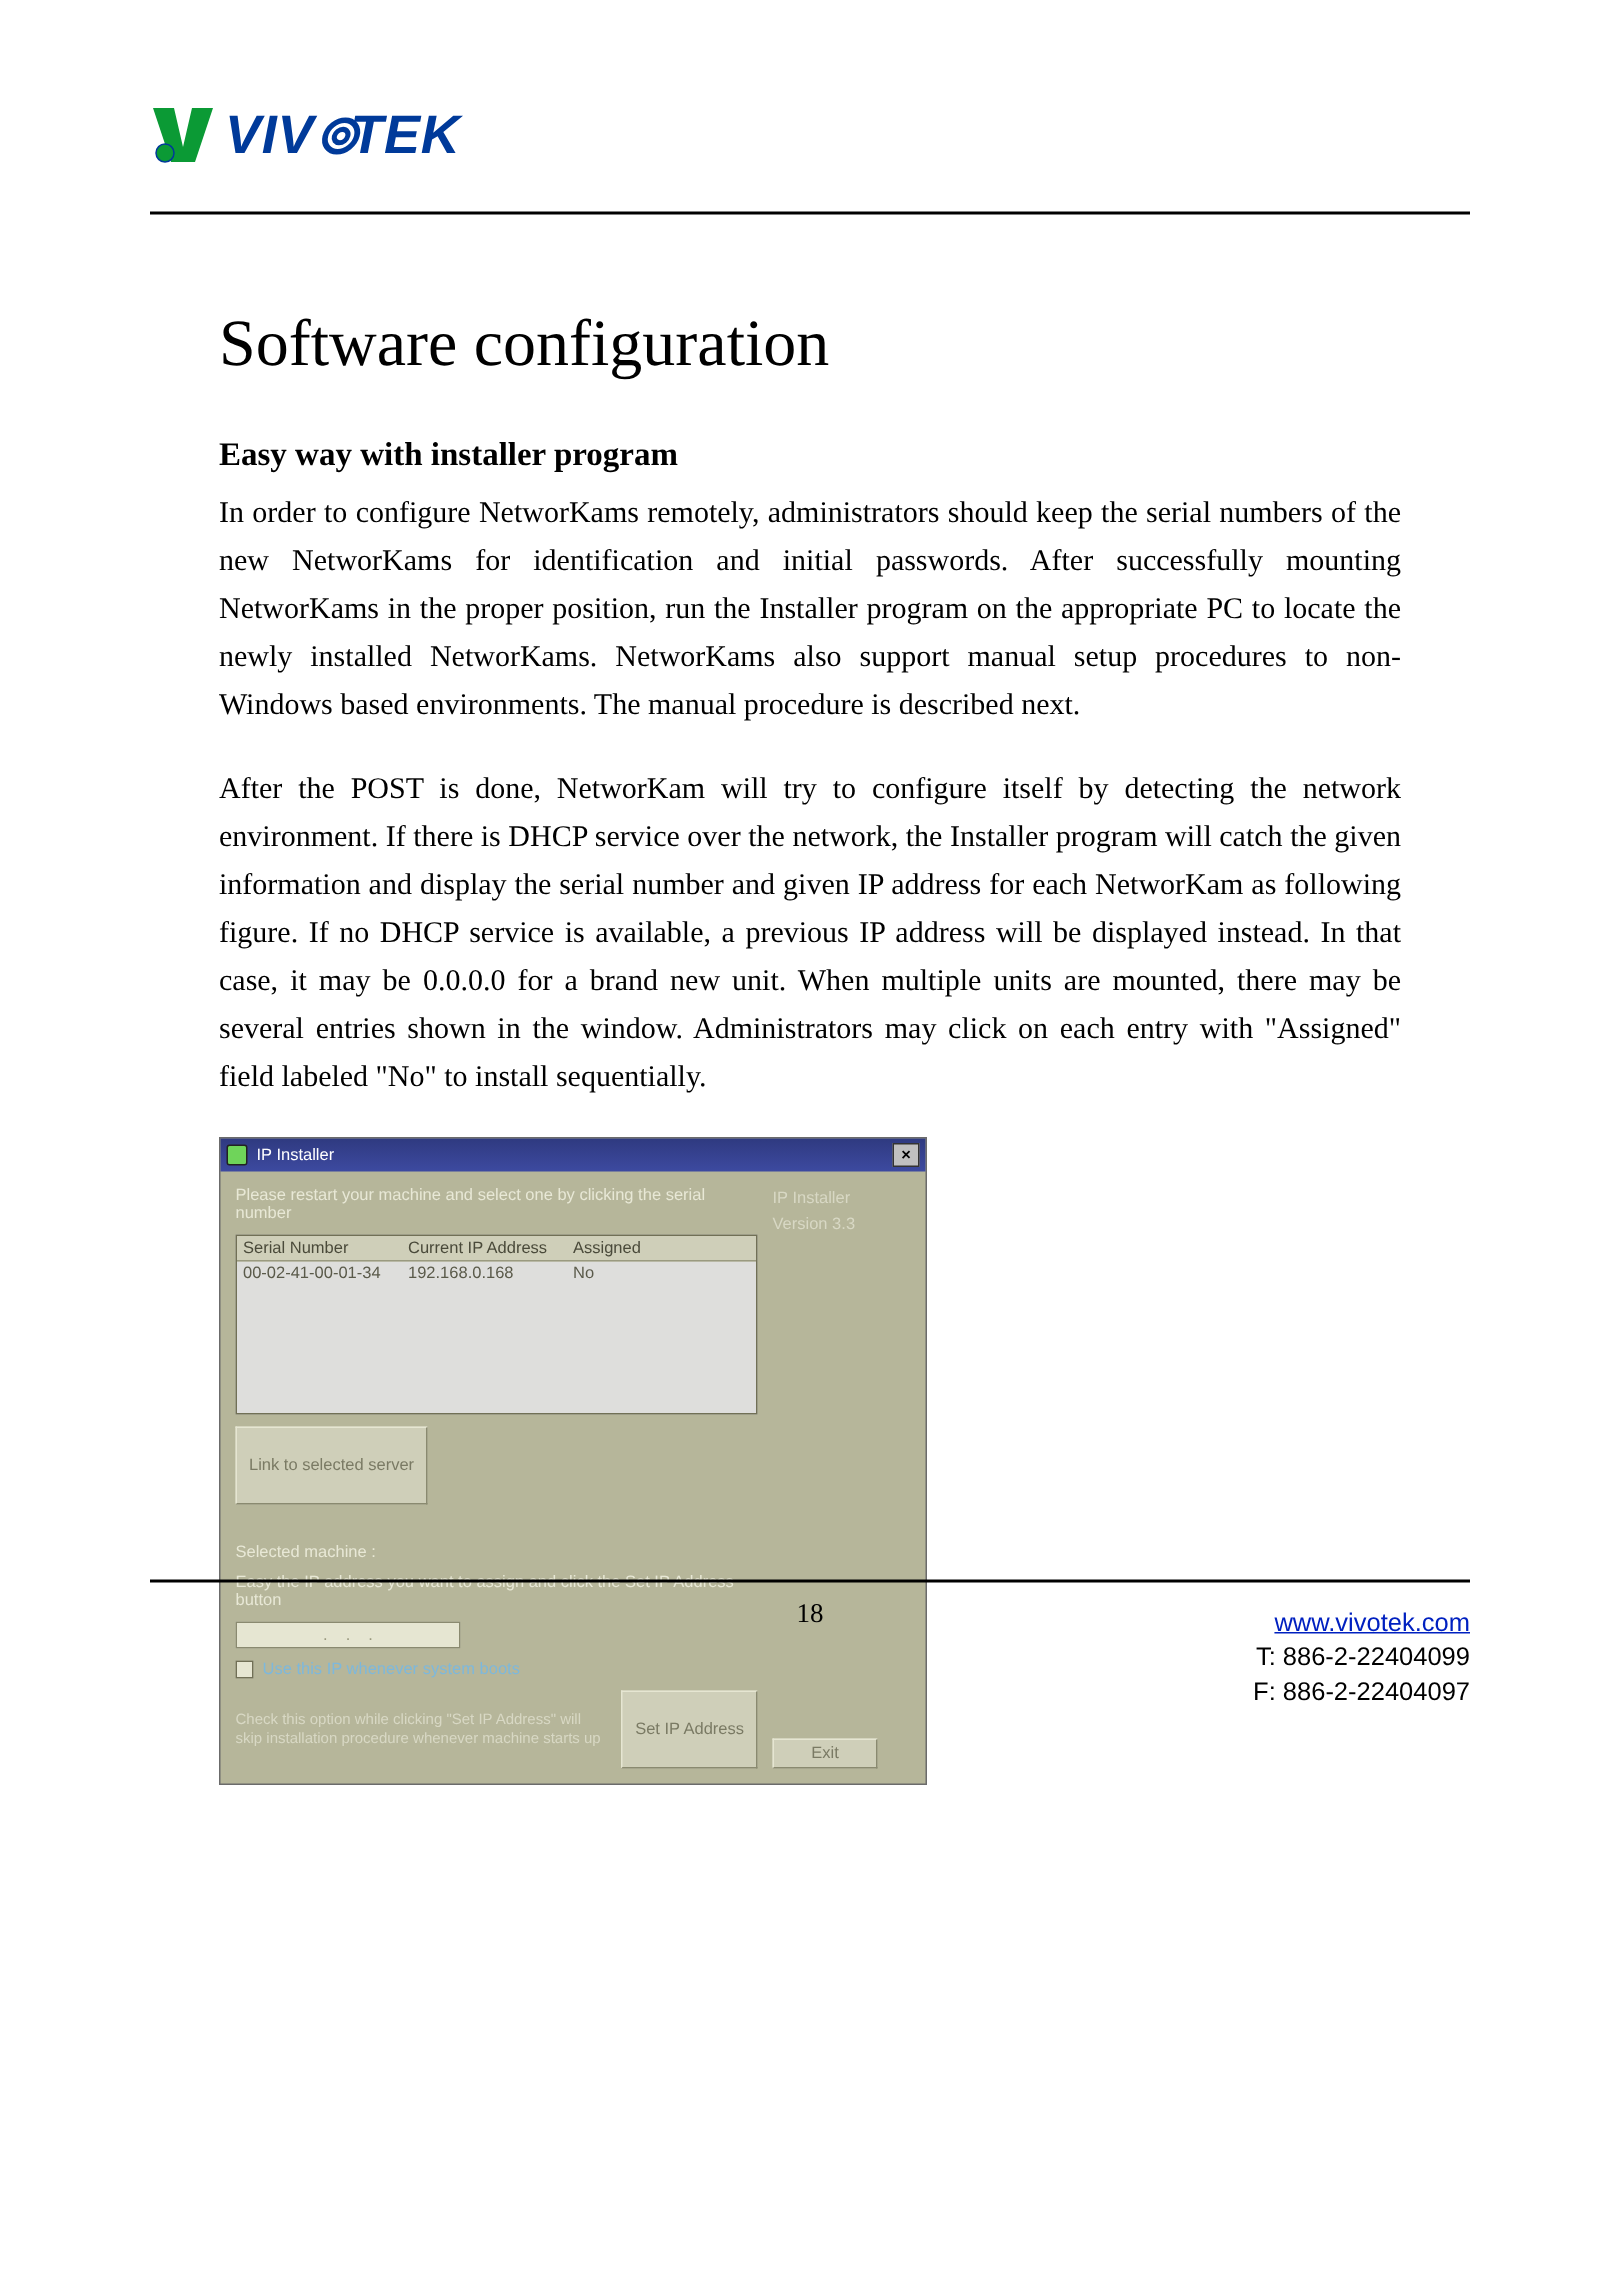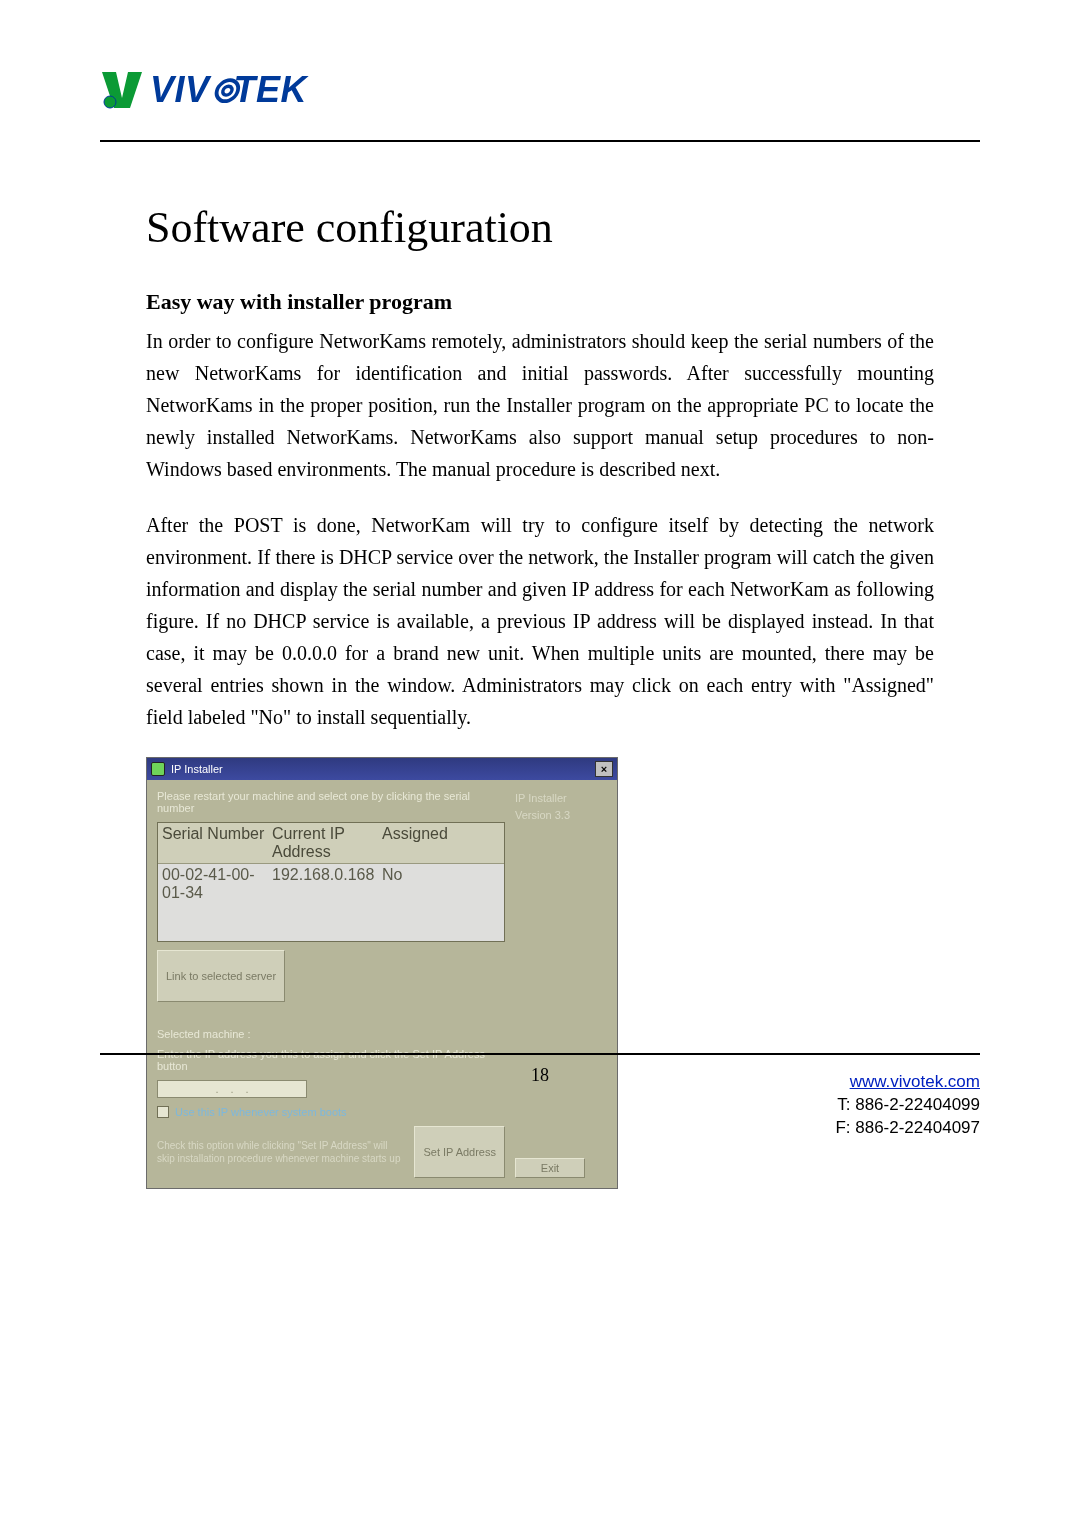--- a/index.html
+++ b/index.html
@@ -124,21 +124,21 @@
     justify-content: space-between;
     color: #d8d8c4;
   }
   .dlg-right-top { font-size: 11px; line-height: 1.5; }
   .dlg-instr { font-size: 11px; color: #e8e8d6; }
   .listbox {
     background: #dededc;
     border: 1px solid #717056;
     height: 120px;
     color: #5a5a4a;
-    font-size: 16px;
+    font-size: 11px;
   }
   .list-head {
     display: flex;
     background: #cfcfb9;
     border-bottom: 1px solid #9a9a80;
     padding: 2px 4px;
     color: #4a4a3a;
   }
   .list-head span:nth-child(1){ flex: 0 0 110px; }
   .list-head span:nth-child(2){ flex: 0 0 110px; }
@@ -271,21 +271,21 @@
               <span>00-02-41-00-01-34</span>
               <span>192.168.0.168</span>
               <span>No</span>
             </div>
           </div>
           <div>
             <span class="btn small">Link to selected server</span>
           </div>
 
           <div class="dlg-instr" style="margin-top:18px;">Selected machine :</div>
-          <div class="dlg-instr">Enter the IP address you this to assign and click the Set IP Address button</div>
+          <div class="dlg-instr">Easy the IP address you want to assign and click the Set IP Address button</div>
           <div class="ip-input">
             <span>.</span>
             <span>.</span>
             <span>.</span>
           </div>
           <div class="checkbox-row">
             <span class="cbox"></span>
             <span>Use this IP whenever system boots</span>
           </div>
           <div class="bottom-row">

